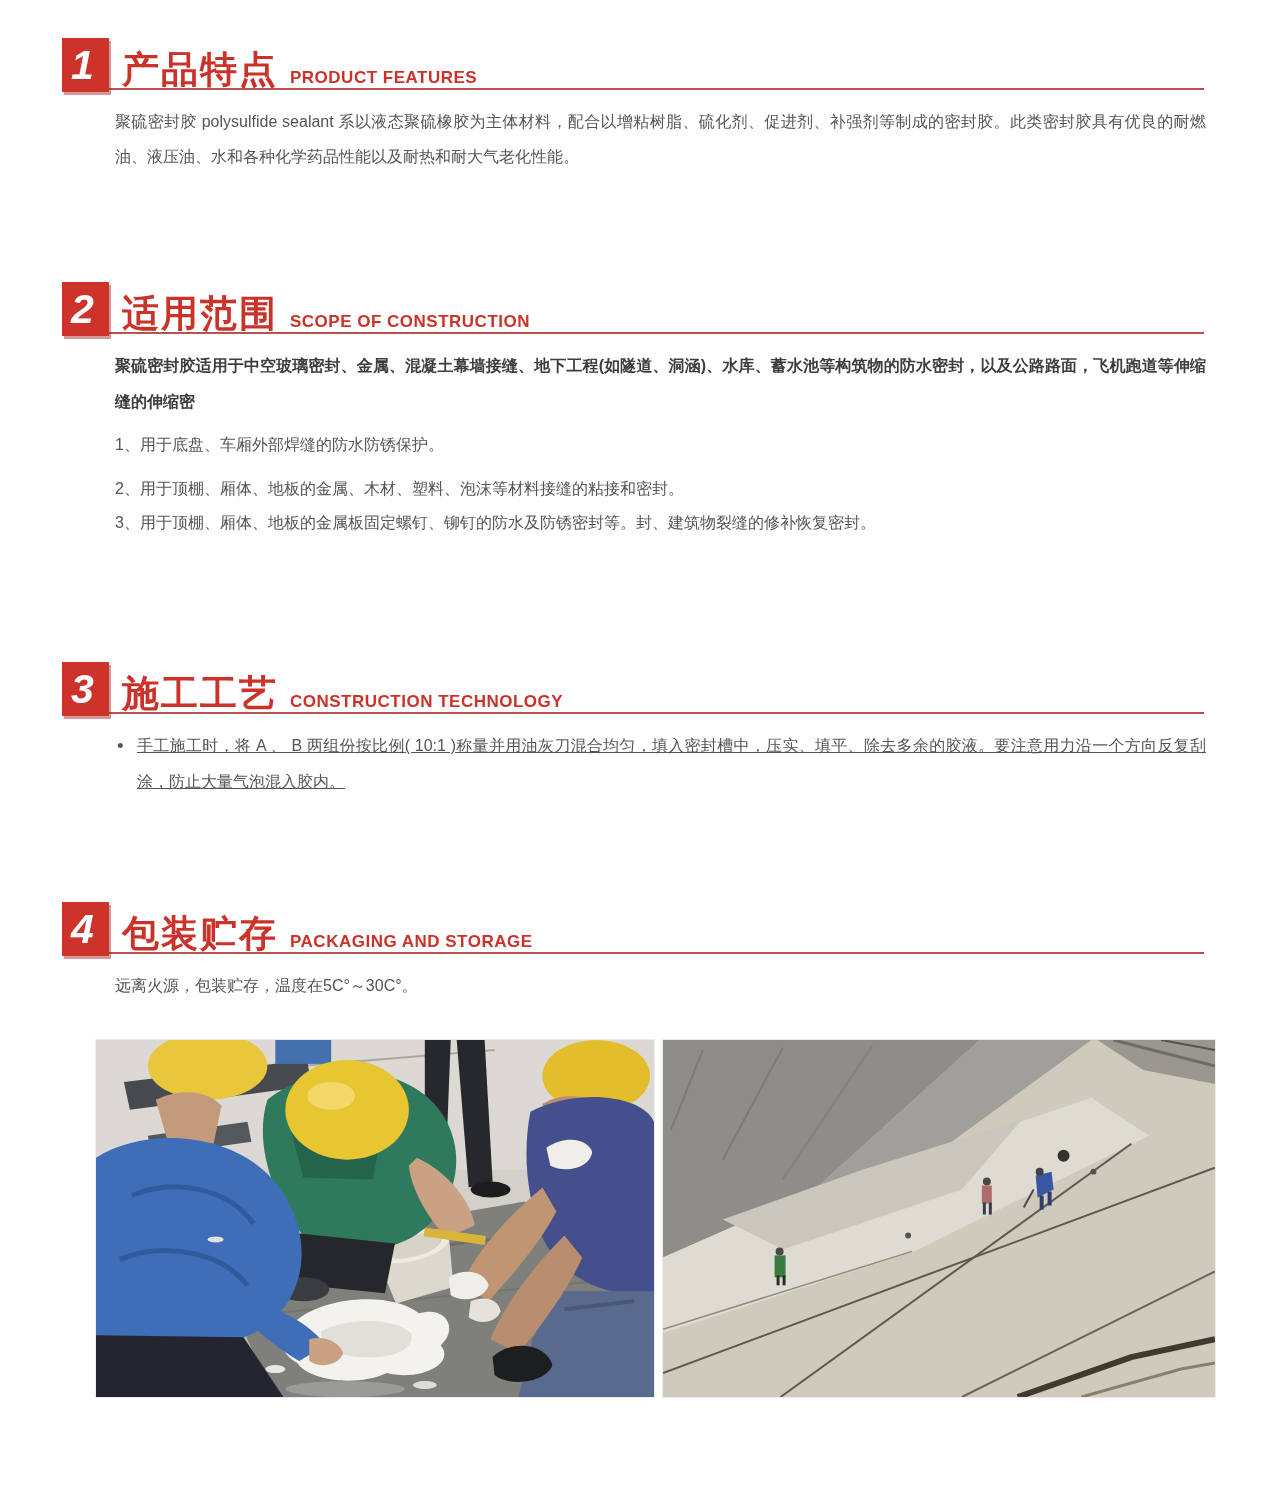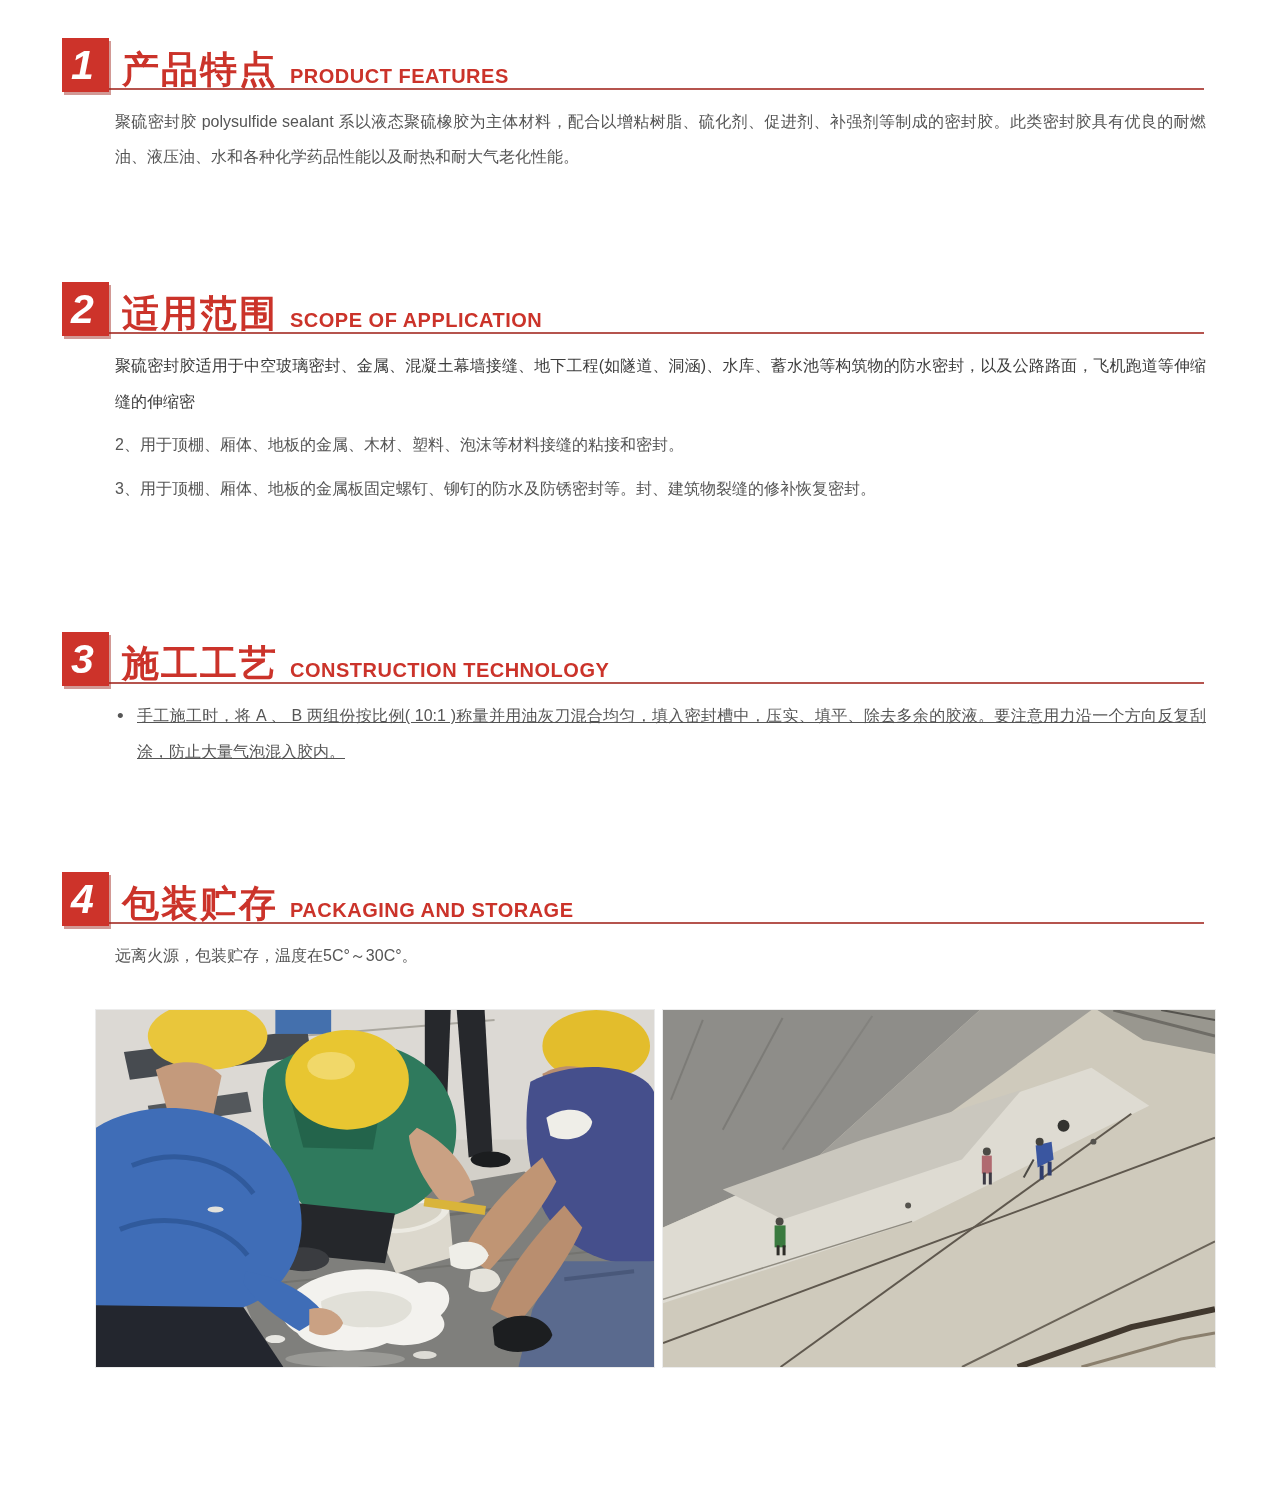--- a/index.html
+++ b/index.html
@@ -27,28 +27,28 @@
   }
   .titles {
     position:absolute; left:60px; bottom:6px;
     display:flex; align-items:flex-end;
   }
   .title-zh {
     font-size:37px; font-weight:700; color:#cb332a;
     line-height:1; letter-spacing:2px;
   }
   .title-en {
-    font-size:20px; font-weight:700; color:#cb332a;
+    font-size:17px; font-weight:700; color:#cb332a;
     line-height:1; margin-left:12px; margin-bottom:2px; letter-spacing:.5px;
   }
 
   
   .sec-body { margin:10px 12px 0 53px; font-size:16px; line-height:35px; color:#555555; }
   .sec-body p { text-align:justify; }
-  .lead { font-weight:400; color:#3d3d3d; line-height:36px; margin-bottom:10px; }
+  .lead { font-weight:700; color:#3d3d3d; line-height:36px; margin-bottom:10px; }
   .num-list { list-style:none; }
   .num-list li { line-height:30px; }
   .num-list li:nth-child(1){ margin-bottom:14px; }
   .num-list li:nth-child(2){ margin-bottom:4px; }
   .dot-list { list-style:none; }
   .dot-list li { position:relative; padding-left:22px; line-height:36px; text-align:justify; margin-bottom:4px;text-decoration:underline; }
   .dot-list li::before {
     content:"•"; position:absolute; left:2px; top:0; color:#555555; font-size:19px;
   }
 
@@ -87,26 +87,27 @@
   </section>
 
   <div class="gap-s1"></div>
 
   <section>
     <div class="sec-header">
       <div class="sec-rule"></div>
       <div class="num-box">2</div>
       <div class="titles">
         <span class="title-zh">适用范围</span>
-        <span class="title-en">SCOPE OF APPLICATION</span>
+        <span class="title-en">SCOPE OF CONSTRUCTION</span>
       </div>
     </div>
     <div class="sec-body">
       <p class="lead">聚硫密封胶适用于中空玻璃密封、金属、混凝土幕墙接缝、地下工程(如隧道、洞涵)、水库、蓄水池等构筑物的防水密封，以及公路路面，飞机跑道等伸缩缝的伸缩密</p>
       <ul class="num-list">
+        <li>1、用于底盘、车厢外部焊缝的防水防锈保护。</li>
         <li>2、用于顶棚、厢体、地板的金属、木材、塑料、泡沫等材料接缝的粘接和密封。</li>
         <li>3、用于顶棚、厢体、地板的金属板固定螺钉、铆钉的防水及防锈密封等。封、建筑物裂缝的修补恢复密封。</li>
       </ul>
     </div>
   </section>
 
   <div class="gap-s2"></div>
 
   <section>
     <div class="sec-header">

